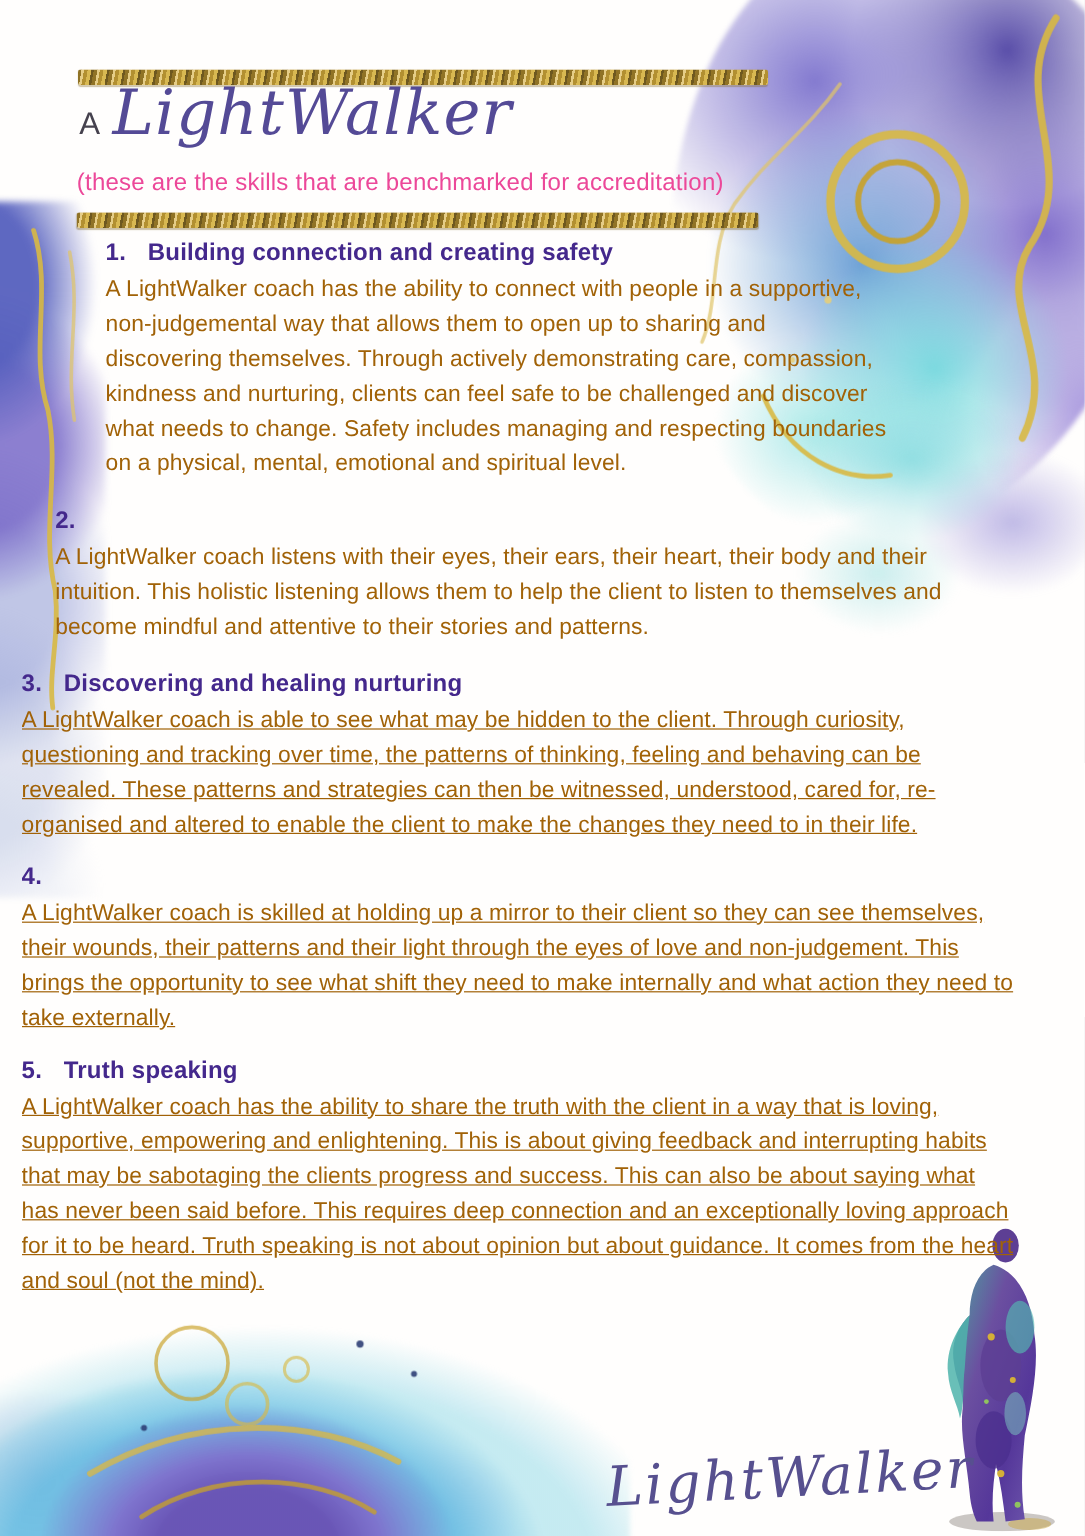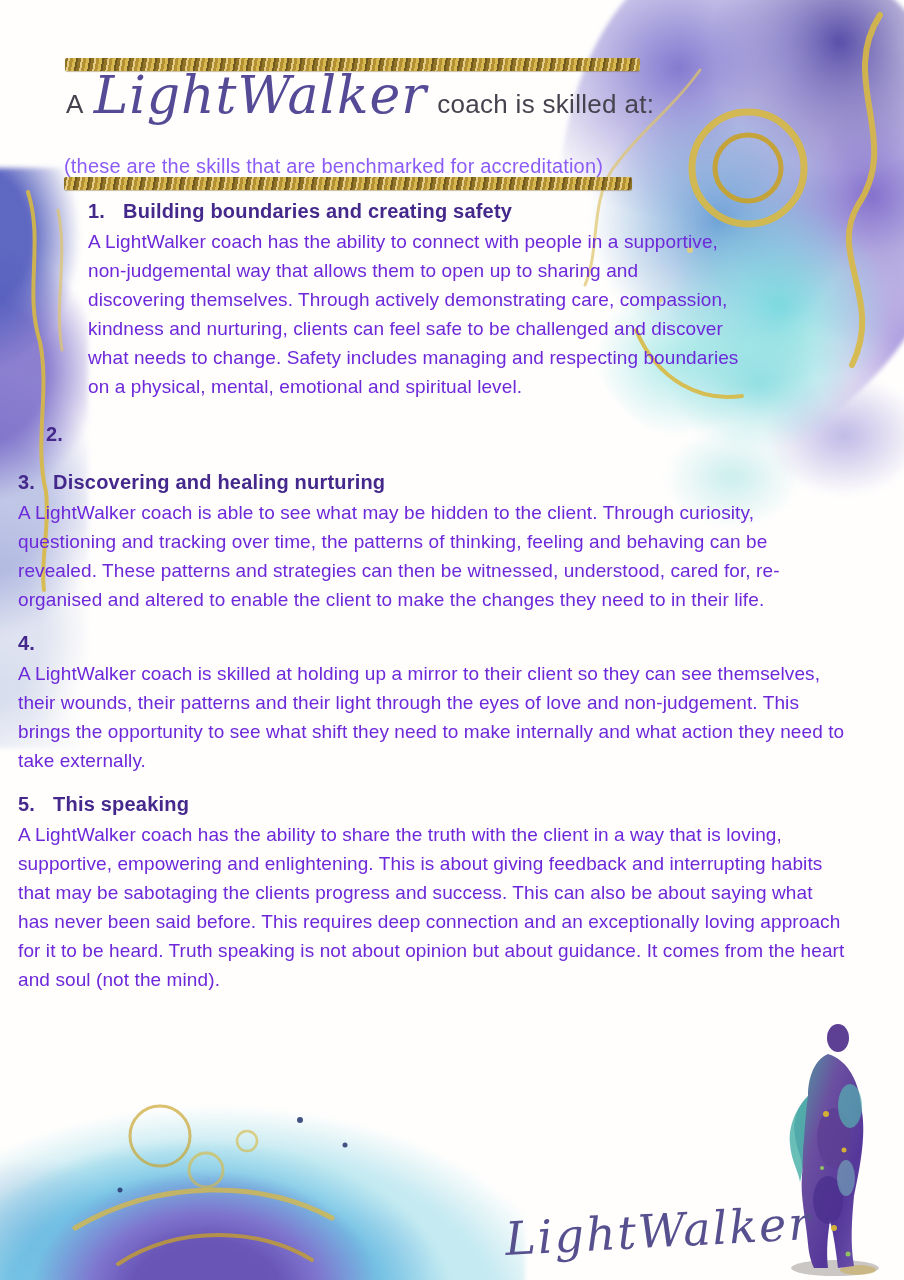--- a/index.html
+++ b/index.html
@@ -74,41 +74,41 @@
     display:flex;align-items:baseline;gap:10px;
     color:#46424e;z-index:3;white-space:nowrap;
   }
   .title-plain{font-size:26px;font-weight:500;letter-spacing:.3px;}
   .script{
     font-family:"DejaVu Serif", serif;font-style:italic;font-weight:400;
     color:#544a96;
   }
   .title-script{font-size:52px;line-height:.9;letter-spacing:1px;}
   .subtitle{
-    position:absolute;left:64px;top:155px;z-index:3;
-    font-size:20px;color:#8b5cf6;letter-spacing:.2px;
+    position:absolute;left:64px;top:141px;z-index:3;
+    font-size:20px;color:#ec4899;letter-spacing:.2px;
   }
   
   .content{
     position:absolute;left:18px;top:197px;width:848px;z-index:3;
   }
   .skill{margin-bottom:15px;}
   .skill-head{
     margin:0 0 1px 0;display:flex;gap:18px;
     font-size:20px;font-weight:700;color:#44288c;line-height:29px;
     letter-spacing:.2px;
   }
   .skill-body{
-    margin:0;font-size:19px;line-height:29px;color:#6d28d9;letter-spacing:.1px;
+    margin:0;font-size:19px;line-height:29px;color:#a16207;letter-spacing:.1px;
   }
   .s1{margin-left:70px;margin-bottom:19px;}
   .s1 .skill-body{max-width:652px;}
   .s2{margin-left:28px;margin-bottom:19px;}
   .s2 .skill-body{max-width:772px;}
-  .s3 .skill-body,.s4 .skill-body,.s5 .skill-body{max-width:830px;}
+  .s3 .skill-body,.s4 .skill-body,.s5 .skill-body{max-width:830px;text-decoration:underline;}
   
   .signature{
     position:absolute;right:92px;bottom:22px;z-index:3;
     font-size:46px;color:#57508f;transform:rotate(-3deg);
     letter-spacing:2px;
   }
   .walker{position:absolute;right:6px;bottom:4px;z-index:2;}
 </style>
 </head>
 <body>
@@ -141,59 +141,59 @@
       <circle cx="660" cy="300" r="2.5" fill="#e6cf7a" stroke="none"></circle>
     </g>
   </svg>
 
   <div class="gold-bar bar1"></div>
   <div class="gold-bar bar2"></div>
 
   <div class="title-row">
     <span class="title-plain">A</span>
     <span class="script title-script">LightWalker</span>
-    <span class="title-plain">coach is skilled at:</span>
   </div>
   <div class="subtitle">(these are the skills that are benchmarked for accreditation)</div>
 
   <div class="content">
 
     <section class="skill s1">
       <h3 class="skill-head">
         <span>1.</span>
-        <span>Building boundaries and creating safety</span>
+        <span>Building connection and creating safety</span>
       </h3>
       <p class="skill-body">A LightWalker coach has the ability to connect with people in a supportive, non-judgemental way that allows them to open up to sharing and discovering themselves. Through actively demonstrating care, compassion, kindness and nurturing, clients can feel safe to be challenged and discover what needs to change. Safety includes managing and respecting boundaries on a physical, mental, emotional and spiritual level.</p>
     </section>
 
     <section class="skill s2">
       <h3 class="skill-head">
         <span>2.</span>
       </h3>
+      <p class="skill-body">A LightWalker coach listens with their eyes, their ears, their heart, their body and their intuition. This holistic listening allows them to help the client to listen to themselves and become mindful and attentive to their stories and patterns.</p>
     </section>
 
     <section class="skill s3">
       <h3 class="skill-head">
         <span>3.</span>
         <span>Discovering and healing nurturing</span>
       </h3>
       <p class="skill-body">A LightWalker coach is able to see what may be hidden to the client. Through curiosity, questioning and tracking over time, the patterns of thinking, feeling and behaving can be revealed. These patterns and strategies can then be witnessed, understood, cared for, re-organised and altered to enable the client to make the changes they need to in their life.</p>
     </section>
 
     <section class="skill s4">
       <h3 class="skill-head">
         <span>4.</span>
       </h3>
       <p class="skill-body">A LightWalker coach is skilled at holding up a mirror to their client so they can see themselves, their wounds, their patterns and their light through the eyes of love and non-judgement. This brings the opportunity to see what shift they need to make internally and what action they need to take externally.</p>
     </section>
 
     <section class="skill s5">
       <h3 class="skill-head">
         <span>5.</span>
-        <span>This speaking</span>
+        <span>Truth speaking</span>
       </h3>
       <p class="skill-body">A LightWalker coach has the ability to share the truth with the client in a way that is loving, supportive, empowering and enlightening. This is about giving feedback and interrupting habits that may be sabotaging the clients progress and success. This can also be about saying what has never been said before. This requires deep connection and an exceptionally loving approach for it to be heard. Truth speaking is not about opinion but about guidance. It comes from the heart and soul (not the mind).</p>
     </section>
 
   </div>
 
   <svg class="walker" width="120" height="258" viewBox="0 0 120 258">
     <defs>
       <linearGradient id="robe" x1="0" y1="0" x2="1" y2="1">
         <stop offset="0" stop-color="#4aa79f"></stop>

